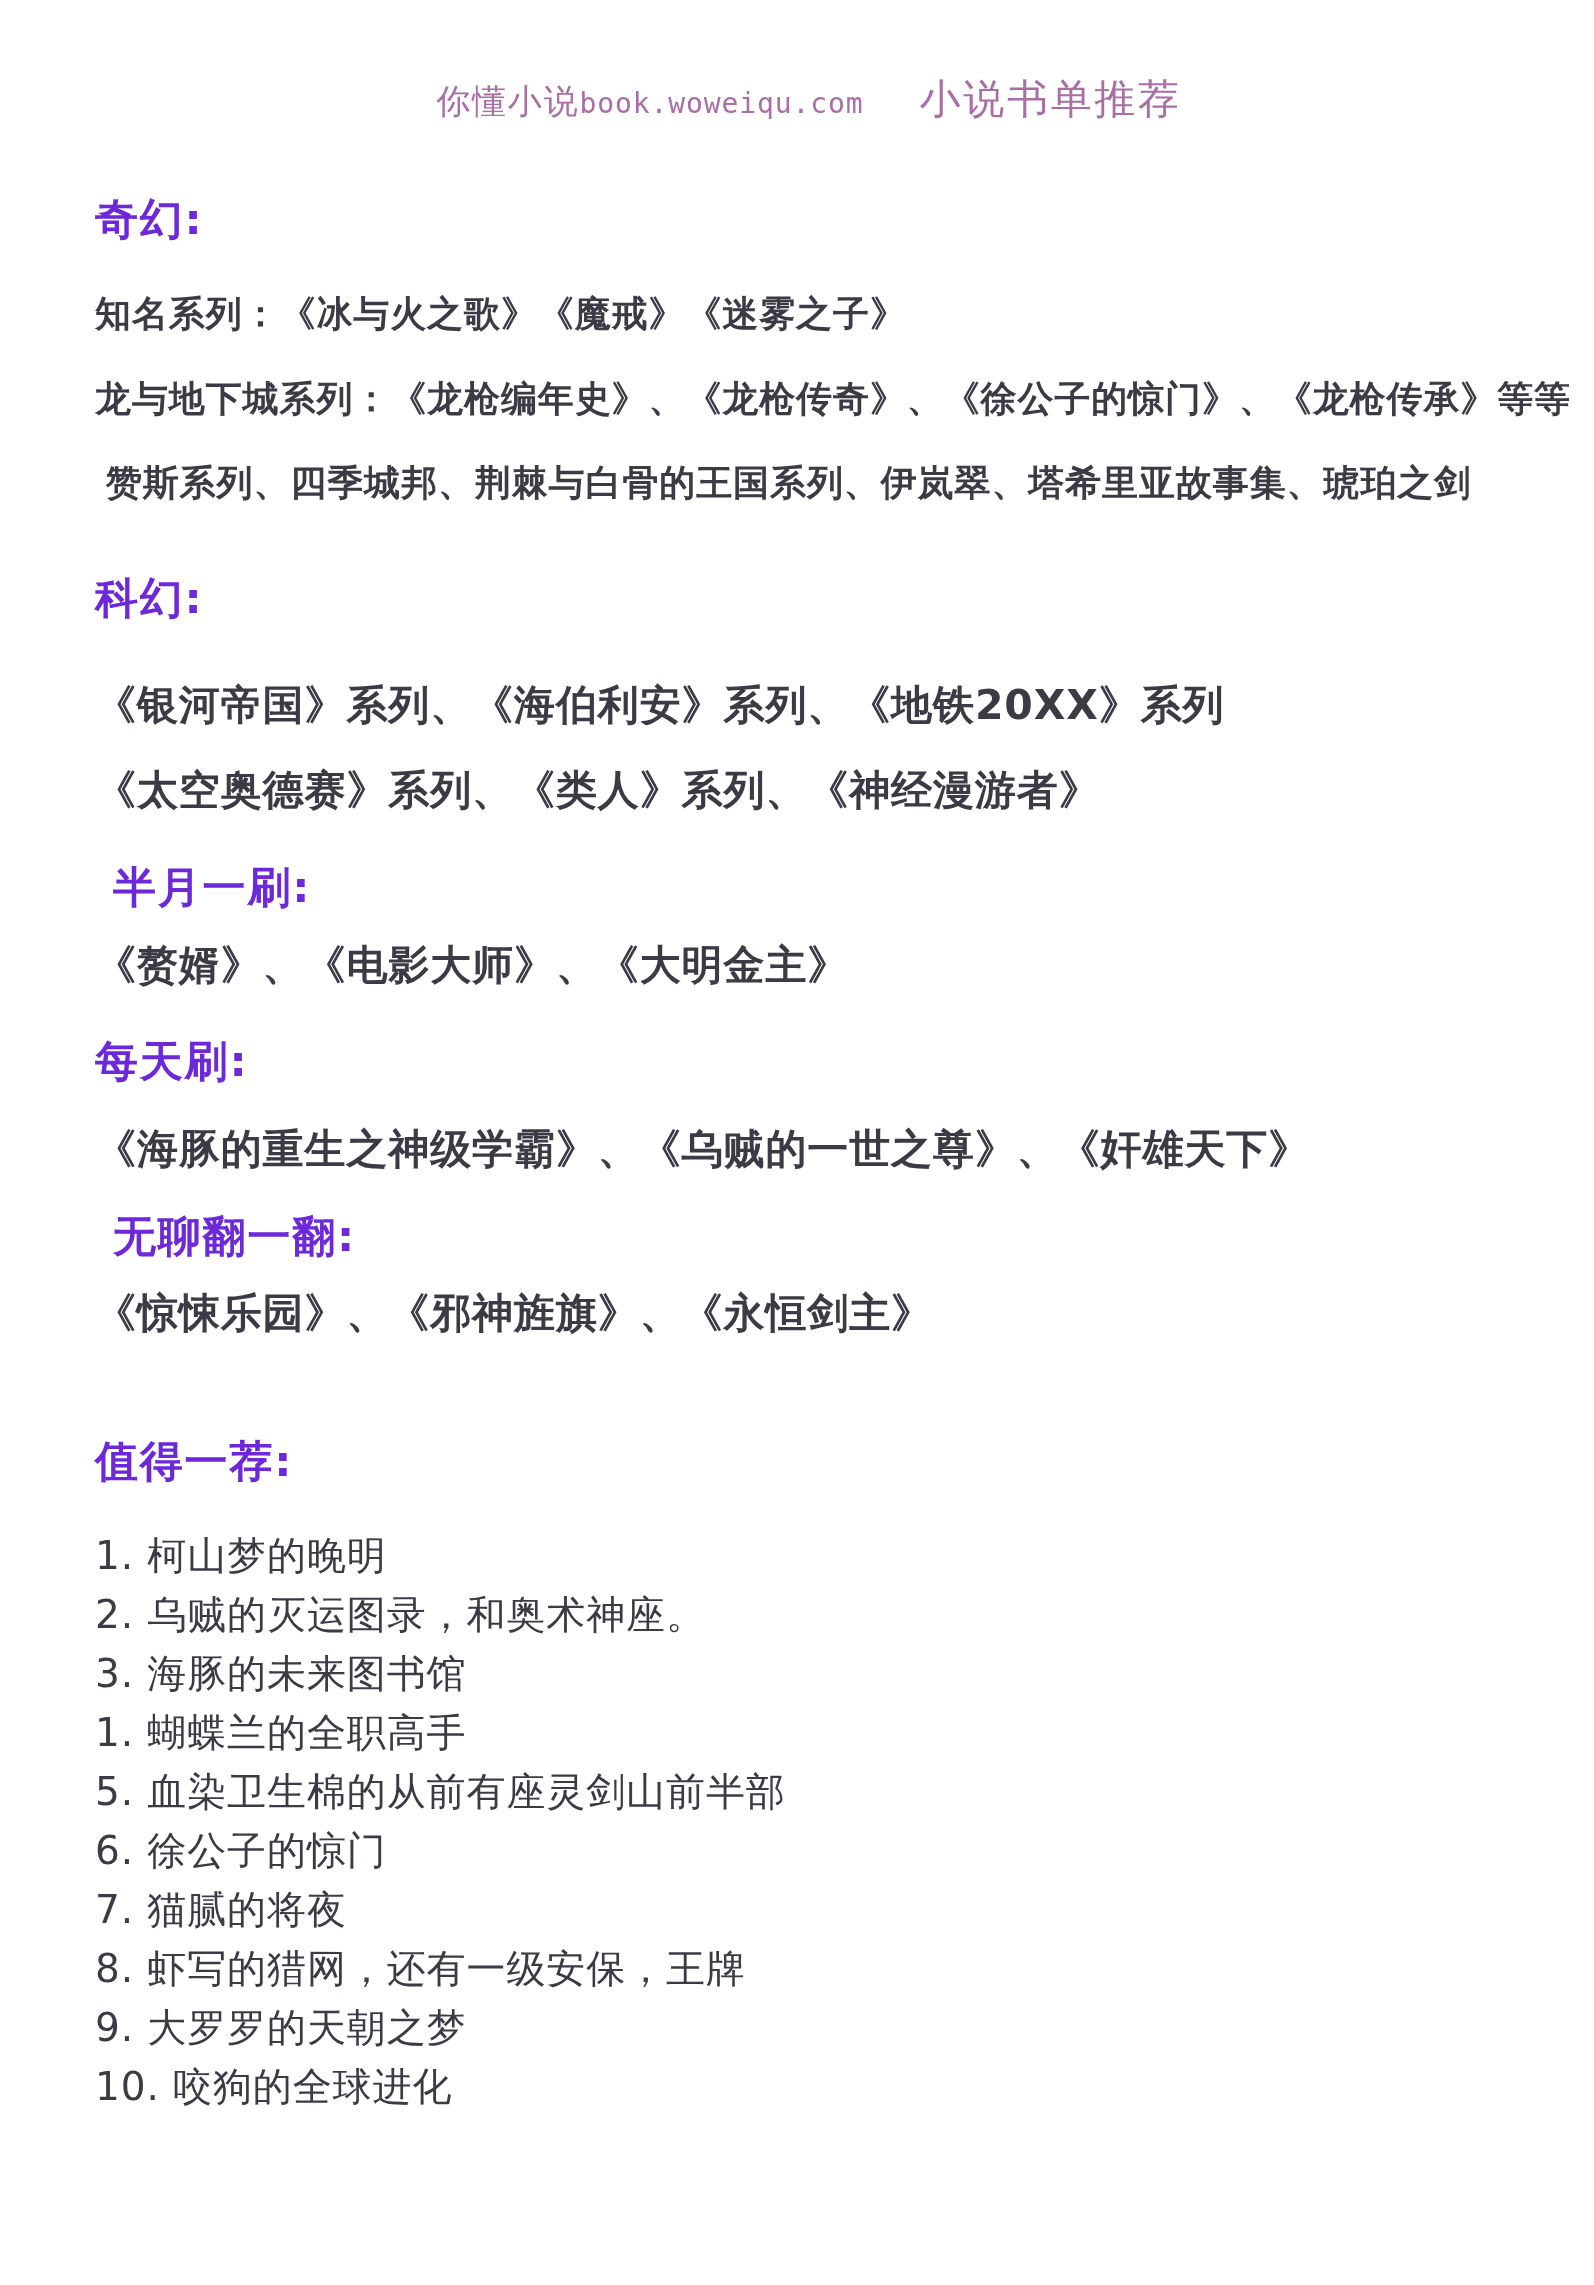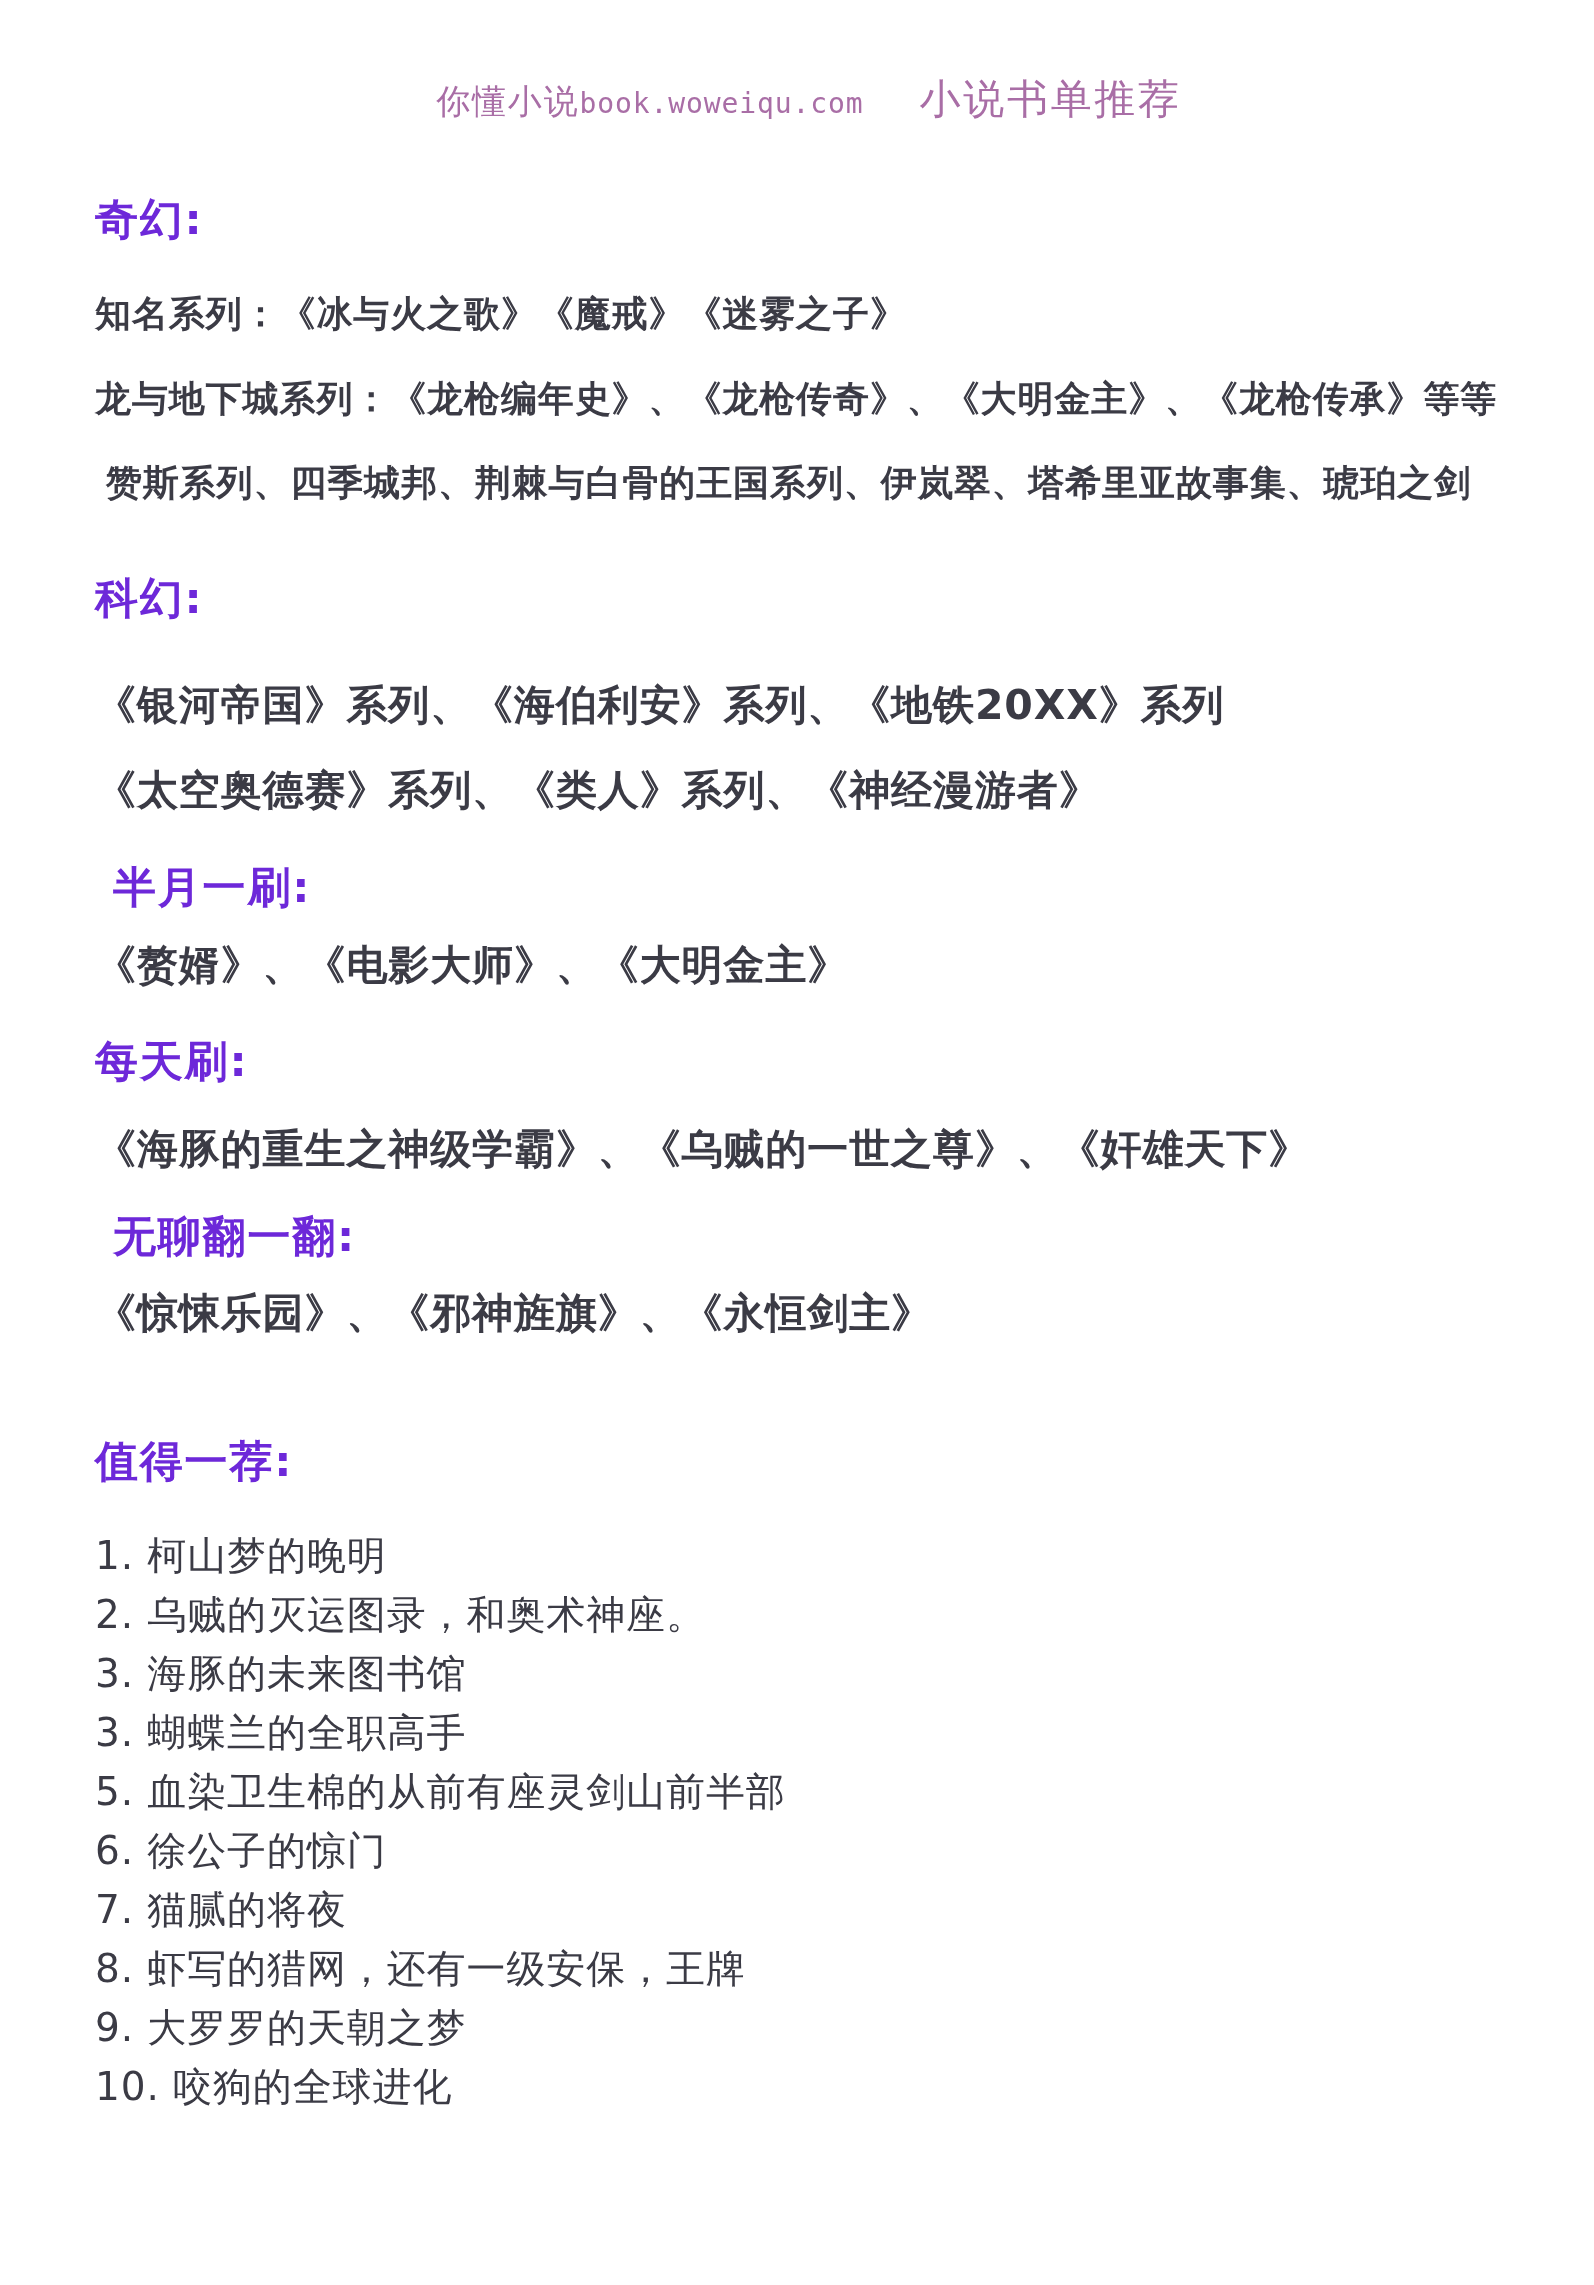--- a/index.html
+++ b/index.html
@@ -82,21 +82,21 @@
 
 <div class="page">
 
   <header class="hdr">
     <span class="brand">你懂小说</span><span class="domain">book.woweiqu.com</span><span class="hdr-title">小说书单推荐</span>
   </header>
 
   <section>
     <h2 id="h-fantasy" class="sec-h">奇幻:</h2>
     <p class="line sm">知名系列：《冰与火之歌》《魔戒》《迷雾之子》</p>
-    <p class="line sm">龙与地下城系列：《龙枪编年史》、《龙枪传奇》、《大明金主》、《龙枪传承》等等</p>
+    <p class="line sm">龙与地下城系列：《龙枪编年史》、《龙枪传奇》、《徐公子的惊门》、《龙枪传承》等等</p>
     <p class="line sm indent-sm">赞斯系列、四季城邦、荆棘与白骨的王国系列、伊岚翠、塔希里亚故事集、琥珀之剑</p>
   </section>
 
   <section>
     <h2 id="h-scifi" class="sec-h">科幻:</h2>
     <p class="line lg">《银河帝国》系列、《海伯利安》系列、《地铁20XX》系列</p>
     <p class="line lg">《太空奥德赛》系列、《类人》系列、《神经漫游者》</p>
   </section>
 
   <section>
@@ -112,21 +112,21 @@
   <section>
     <h2 id="h-bored" class="sec-h ind">无聊翻一翻:</h2>
     <p class="line lg">《惊悚乐园》、《邪神旌旗》、《永恒剑主》</p>
   </section>
 
   <section>
     <h2 id="h-worth" class="sec-h">值得一荐:</h2>
     <p class="list-item">1. 柯山梦的晚明</p>
     <p class="list-item">2. 乌贼的灭运图录，和奥术神座。</p>
     <p class="list-item">3. 海豚的未来图书馆</p>
-    <p class="list-item">3. 蝴蝶兰的全职高手</p>
+    <p class="list-item">1. 蝴蝶兰的全职高手</p>
     <p class="list-item">5. 血染卫生棉的从前有座灵剑山前半部</p>
     <p class="list-item">6. 徐公子的惊门</p>
     <p class="list-item">7. 猫腻的将夜</p>
     <p class="list-item">8. 虾写的猎网，还有一级安保，王牌</p>
     <p class="list-item">9. 大罗罗的天朝之梦</p>
     <p class="list-item">10. 咬狗的全球进化</p>
   </section>
 
 </div>
 

